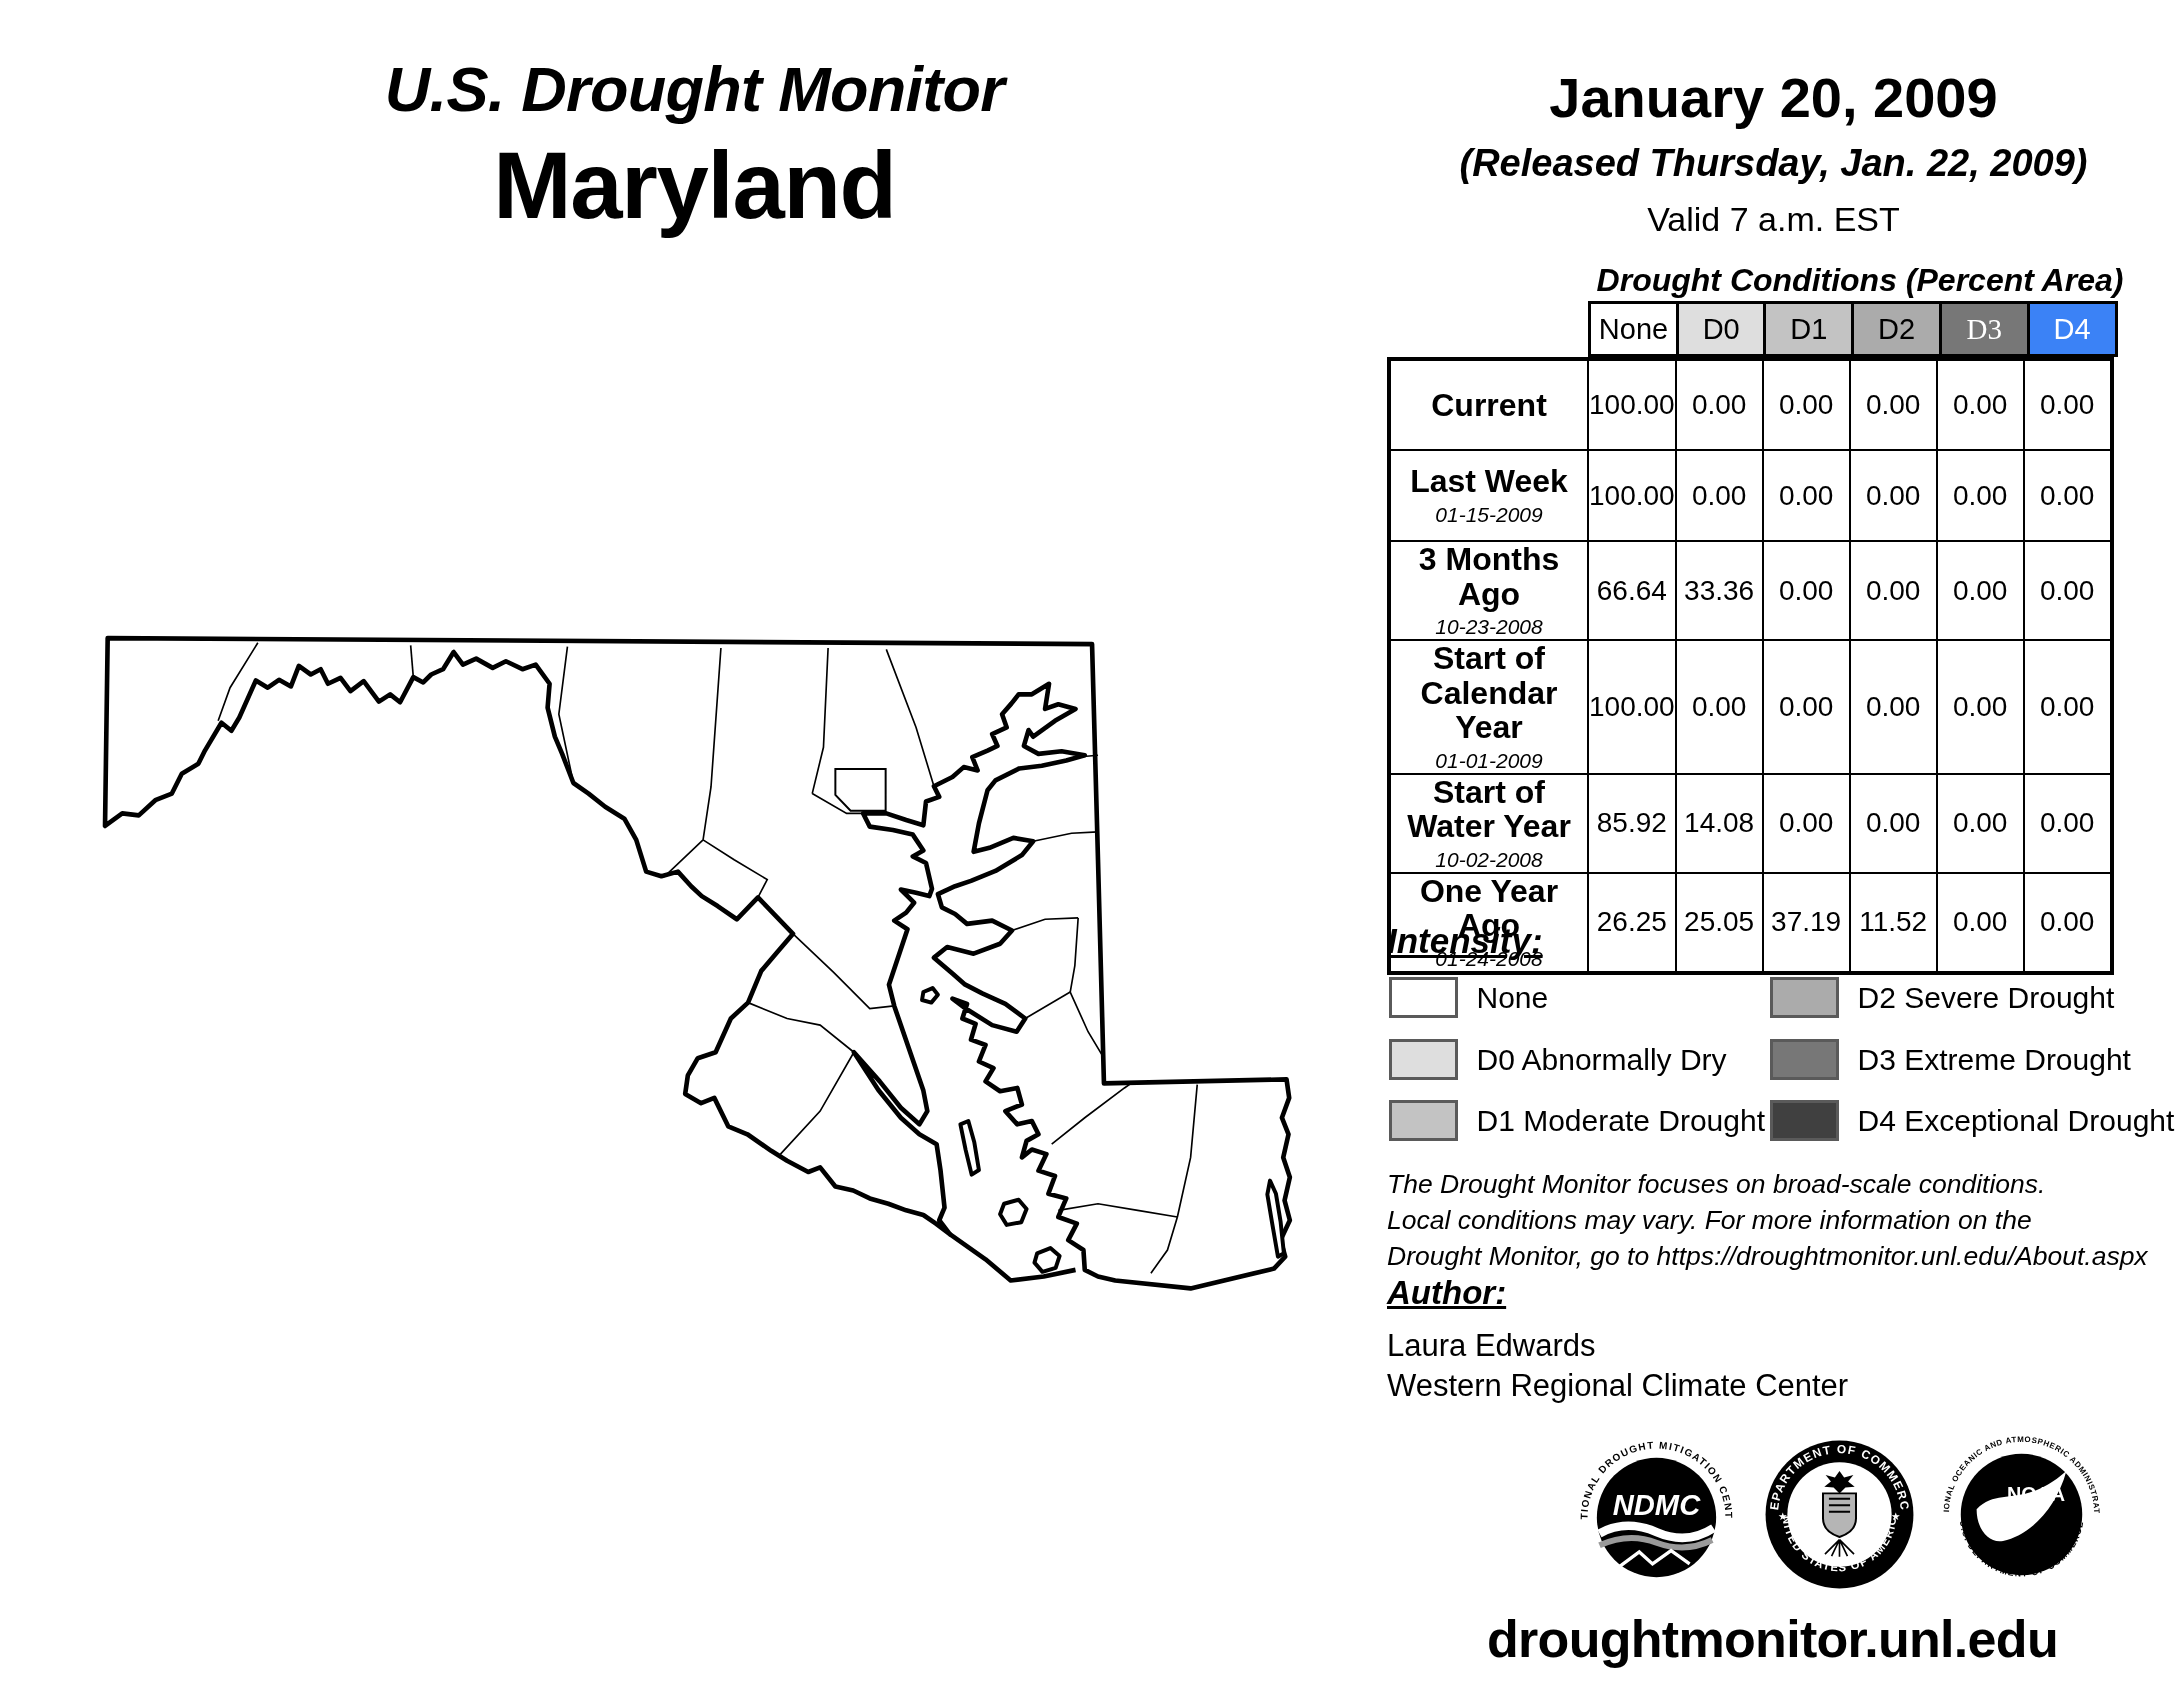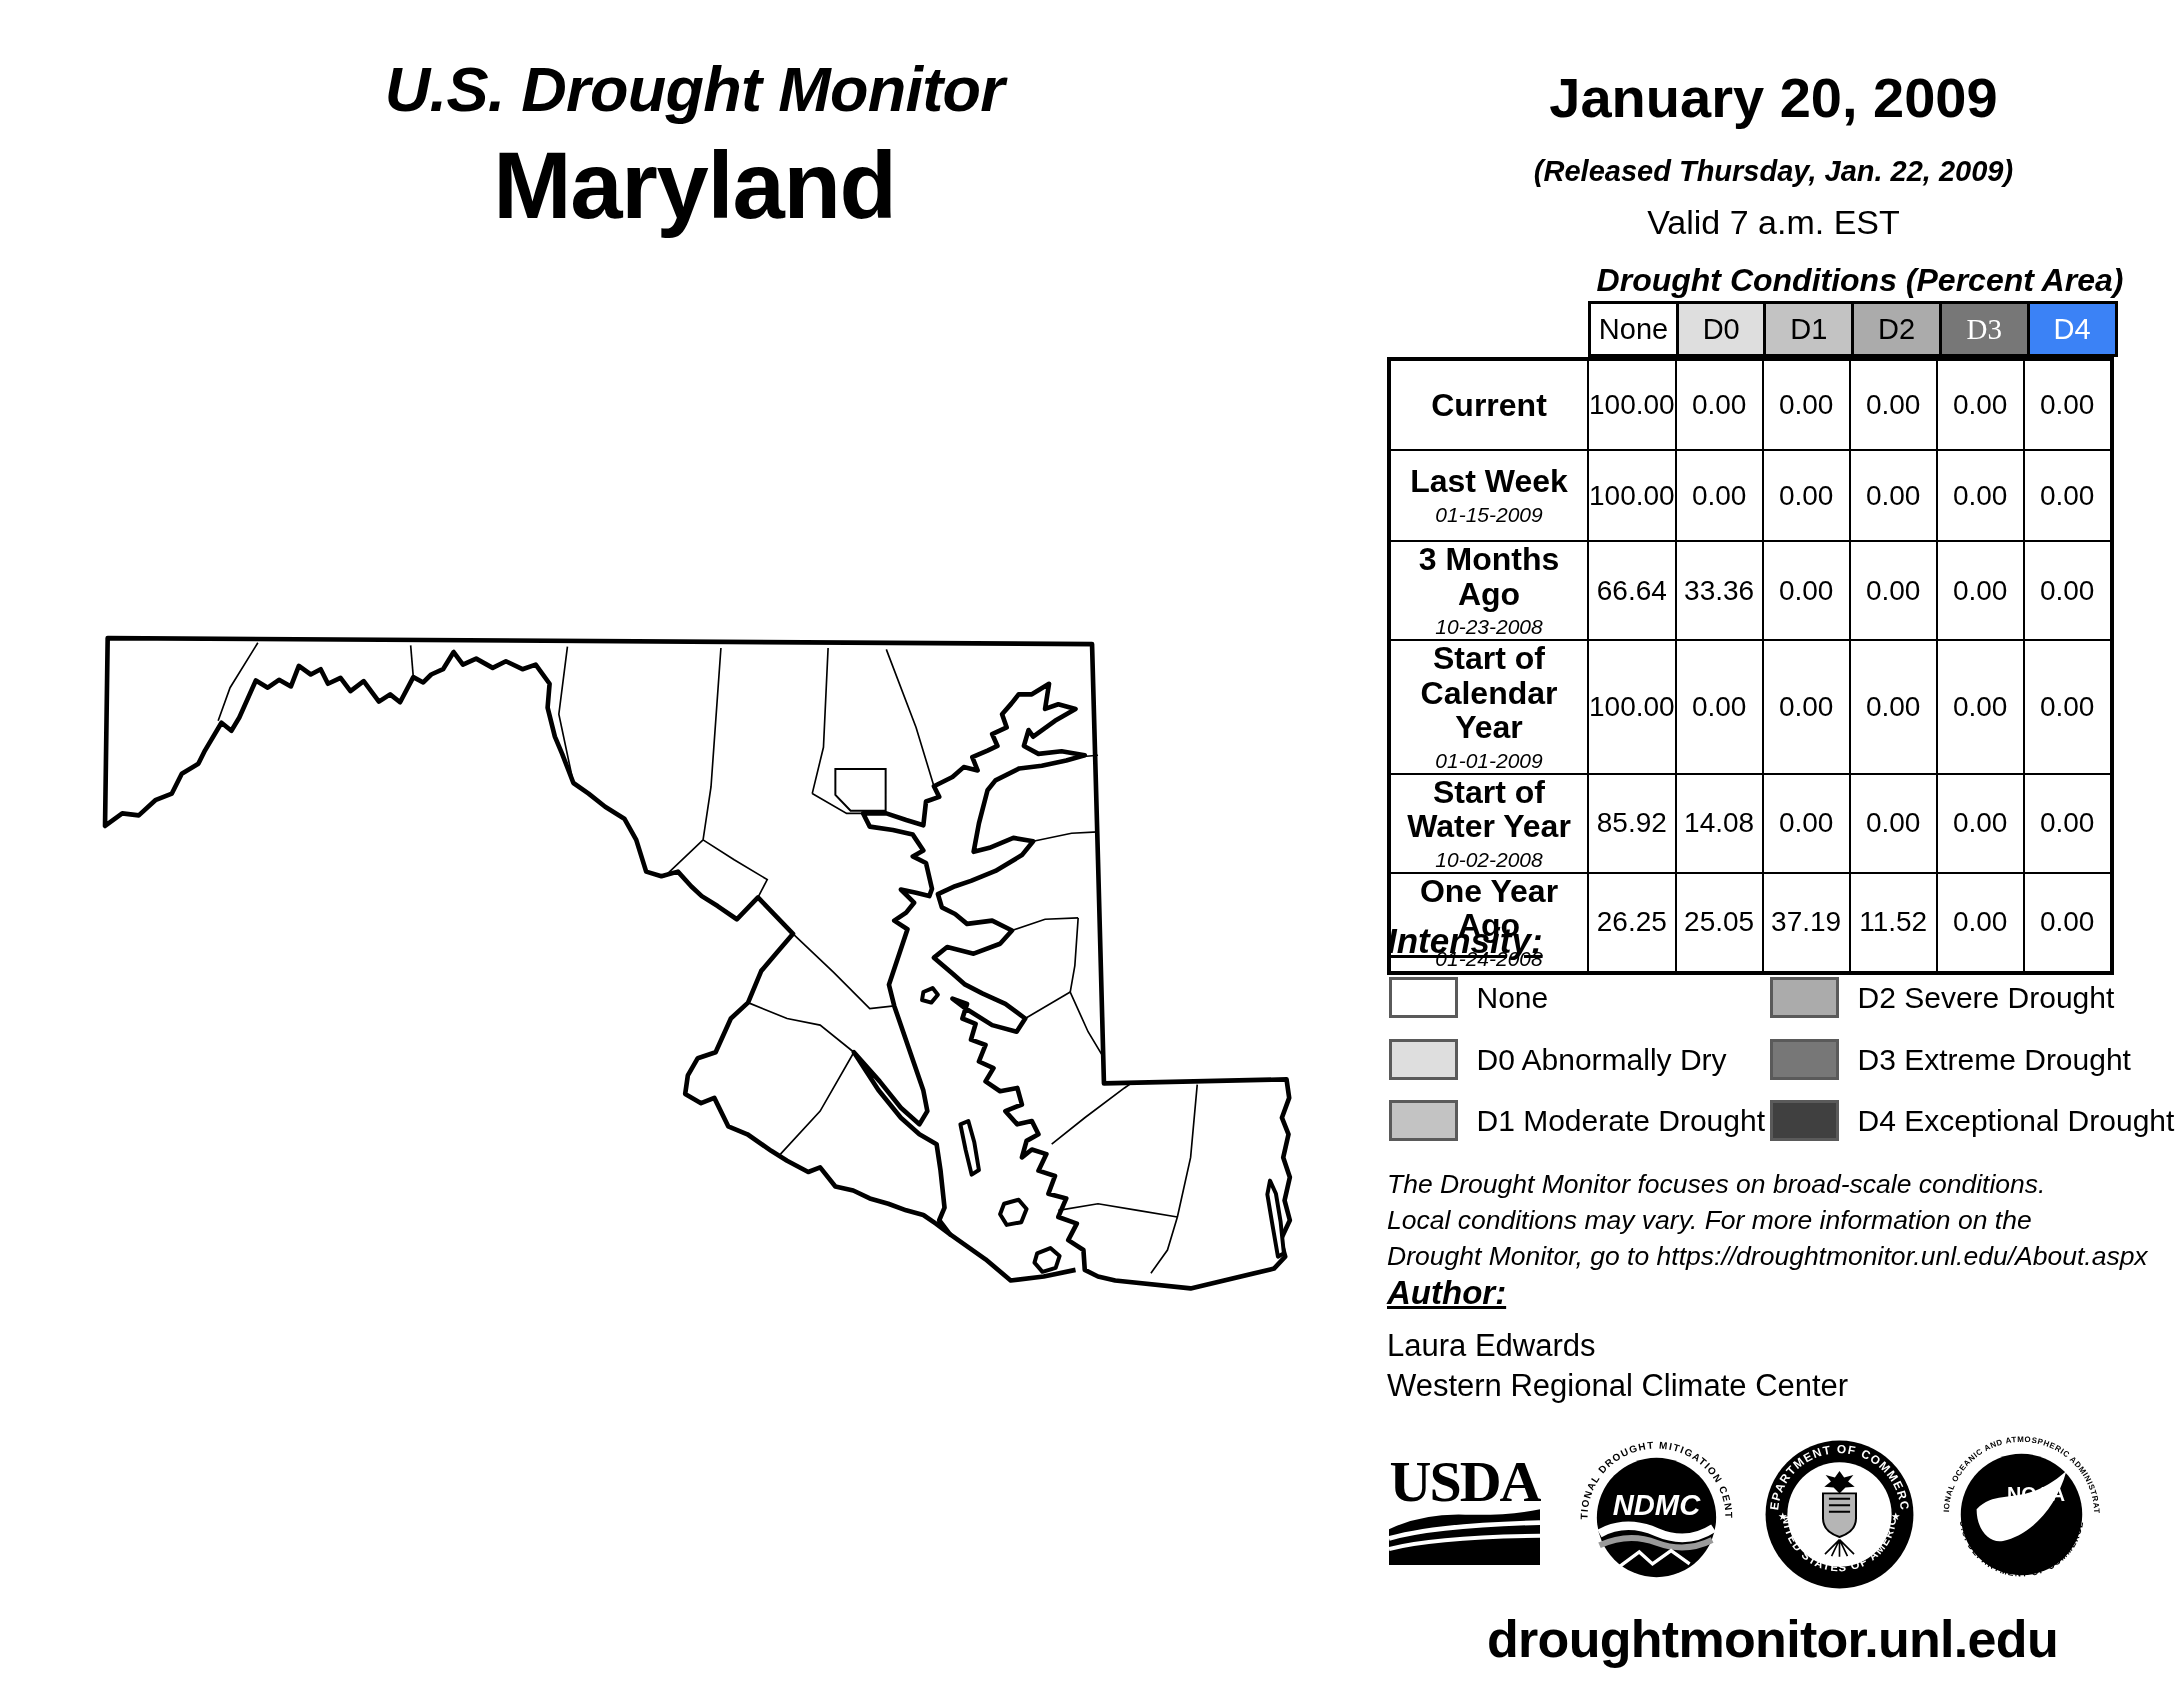--- a/index.html
+++ b/index.html
@@ -5,21 +5,21 @@
   html,body{margin:0;padding:0;background:#fff;}
   #page{position:relative;width:2183px;height:1687px;background:#ffffff;overflow:hidden;
         font-family:"Liberation Sans", sans-serif;color:#000;}
   .abs{position:absolute;}
   
   .title-block{left:251px;top:53px;width:887px;text-align:center;}
   .title-line1{font-size:63px;font-weight:bold;font-style:italic;letter-spacing:-0.7px;}
   .title-line2{font-size:94px;font-weight:bold;margin-top:6.6px;letter-spacing:-1.3px;}
   .date-block{left:1416px;top:65px;width:715px;text-align:center;}
   .date-main{font-size:56px;font-weight:bold;}
-  .date-released{font-size:29px;font-weight:bold;font-style:italic;margin-top:25px;}
+  .date-released{font-size:38px;font-weight:bold;font-style:italic;margin-top:12px;}
   .date-valid{font-size:34px;font-weight:normal;margin-top:14.6px;}
   
   .tbl-title{left:1588px;top:262px;width:544px;text-align:center;font-size:32px;
              font-style:italic;font-weight:bold;}
   .hdr-row{left:1588px;top:301px;height:56px;display:flex;}
   .hdr-cell{width:91px;height:56px;box-sizing:border-box;border:3.3px solid #000;
             margin-left:-3.3px;display:flex;align-items:center;justify-content:center;
             font-size:29px;}
   .hdr-cell:first-child{margin-left:0;}
   table.data{border-collapse:collapse;table-layout:fixed;}
@@ -255,28 +255,20 @@
   <div class="abs disclaimer">
     <div>The Drought Monitor focuses on broad-scale conditions.</div>
     <div>Local conditions may vary. For more information on the</div>
     <div>Drought Monitor, go to https://droughtmonitor.unl.edu/About.aspx</div>
   </div>
 
   <div class="abs author-h">Author:</div>
   <div class="abs author-name">Laura Edwards</div>
   <div class="abs author-org">Western Regional Climate Center</div>
 
-  <div class="abs usda-wrap">
-    <div class="usda-text">USDA</div>
-    <svg width="151" height="57" viewBox="0 0 228 86">
-      <path d="M0,32 Q50,8 115,10 Q175,12 228,2 L228,86 L0,86 Z" fill="#000"></path>
-      <path d="M0,46 Q70,26 228,22" fill="none" stroke="#fff" stroke-width="7"></path>
-      <path d="M0,62 Q70,44 228,42" fill="none" stroke="#fff" stroke-width="6"></path>
-    </svg>
-  </div>
 
   <svg class="abs" style="left:1573px;top:1434px;" width="167" height="167" viewBox="0 0 252 252">
     <defs>
       <path id="ndmcTop" d="M22,126 A104,104 0 1 1 230,126" fill="none"></path>
       <path id="ndmcBot" d="M38,126 A88,88 0 0 0 214,126" fill="none"></path>
     </defs>
     <circle cx="126" cy="126" r="90" fill="#000"></circle>
     <text font-size="15" font-weight="bold" fill="#000" letter-spacing="2">
       <textPath href="#ndmcTop" startOffset="50%" text-anchor="middle">NATIONAL DROUGHT MITIGATION CENTER</textPath>
     </text>

